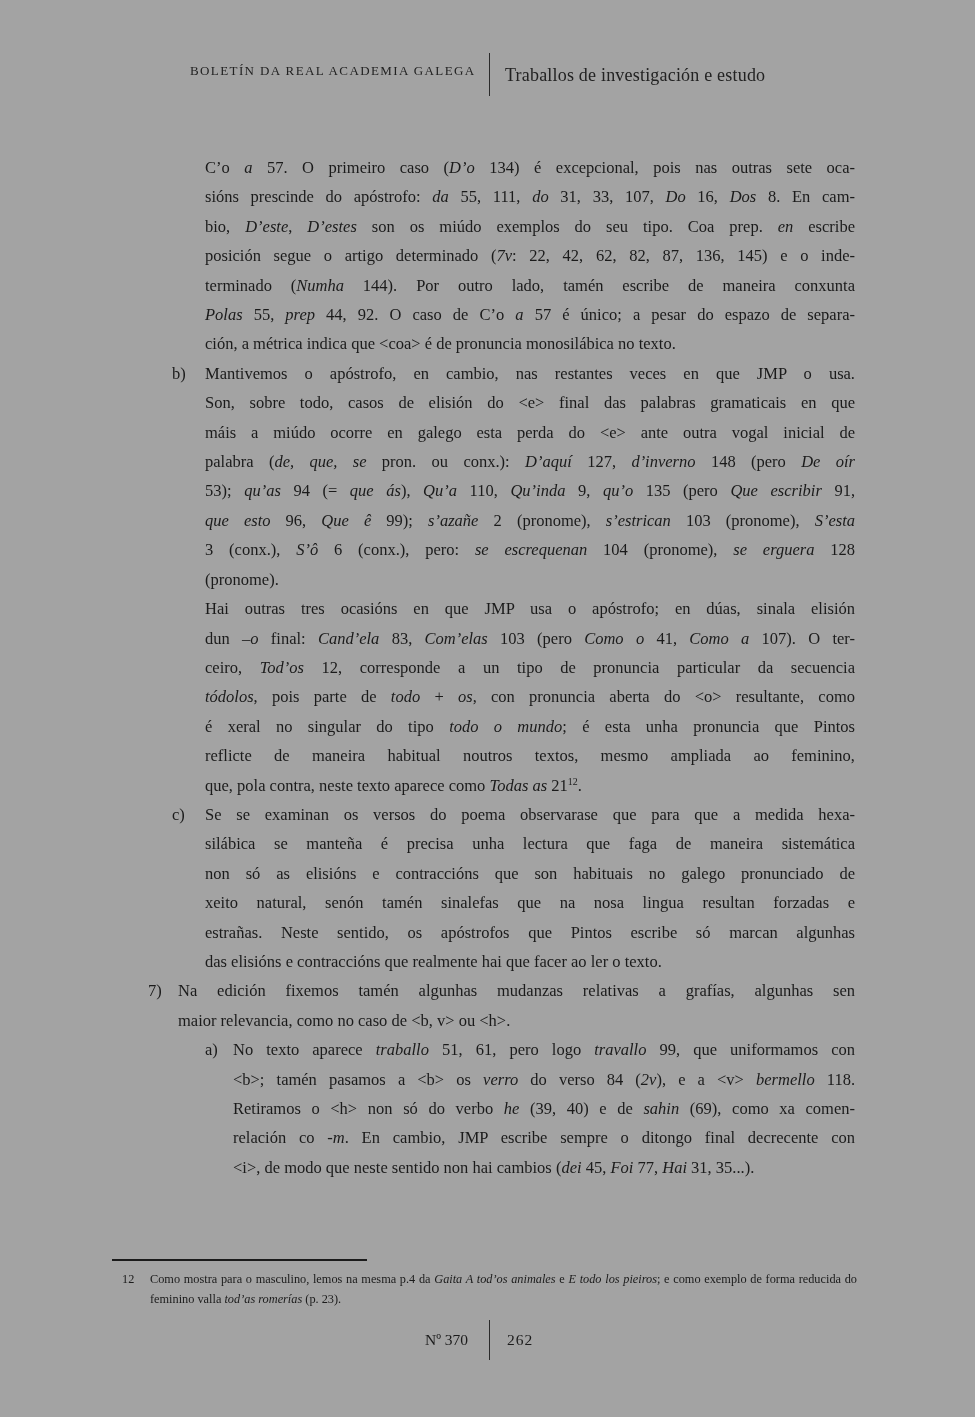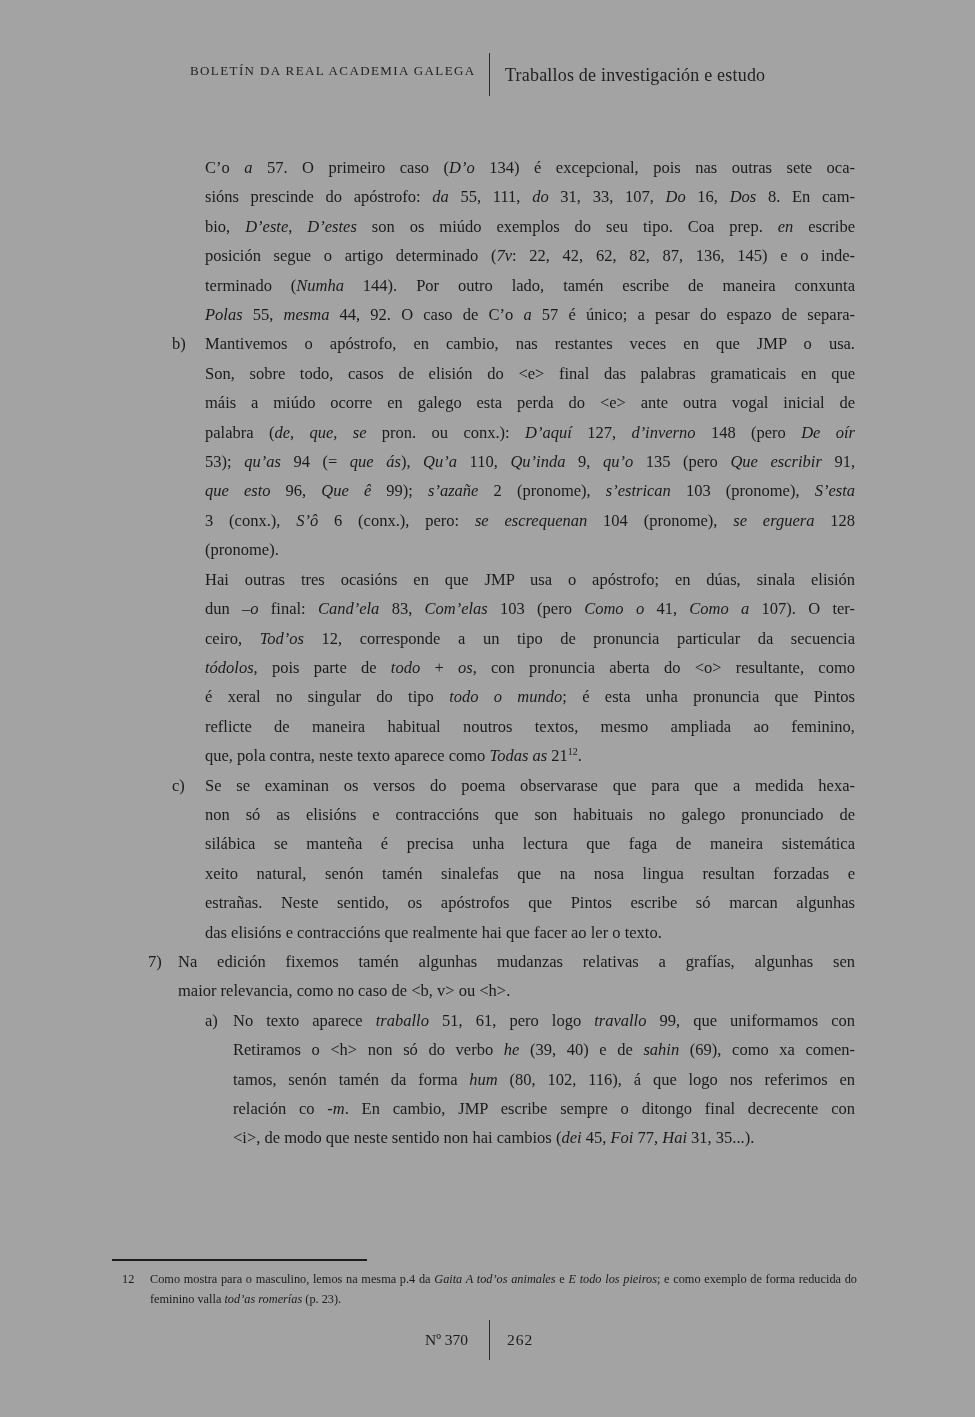--- a/index.html
+++ b/index.html
@@ -78,21 +78,22 @@
   <div class="hdr-rule"></div>
   <div class="hdr-right">Traballos de investigación e estudo</div>
 
   <div class="bodytext">
       <div class="blk blk-cont">
         <div class="line"><span>C’o </span><span class="it">a</span><span> 57. O primeiro caso (</span><span class="it">D’o</span><span> 134) é excepcional, pois nas outras sete oca-</span></div>
         <div class="line"><span>sións prescinde do apóstrofo: </span><span class="it">da</span><span> 55, 111, </span><span class="it">do</span><span> 31, 33, 107, </span><span class="it">Do</span><span> 16, </span><span class="it">Dos</span><span> 8. En cam-</span></div>
         <div class="line"><span>bio, </span><span class="it">D’este</span><span>, </span><span class="it">D’estes</span><span> son os miúdo exemplos do seu tipo. Coa prep. </span><span class="it">en</span><span> escribe</span></div>
         <div class="line"><span>posición segue o artigo determinado (</span><span class="it">7v</span><span>: 22, 42, 62, 82, 87, 136, 145) e o inde-</span></div>
         <div class="line"><span>terminado (</span><span class="it">Numha</span><span> 144). Por outro lado, tamén escribe de maneira conxunta</span></div>
-        <div class="line"><span class="it">Polas</span><span> 55, </span><span class="it">mesma</span><span> 44, 92. O caso de C’o </span><span class="it">a</span><span> 57 é único; a pesar do espazo de separa-</span></div>
+        <div class="line"><span class="it">Polas</span><span> 55, </span><span class="it">prep</span><span> 44, 92. O caso de C’o </span><span class="it">a</span><span> 57 é único; a pesar do espazo de separa-</span></div>
+        <div class="line noj"><span>ción, a métrica indica que &lt;coa&gt; é de pronuncia monosilábica no texto.</span></div>
       </div>
       <div class="blk blk-item">
         <span class="marker">b)</span>
         <div class="line"><span>Mantivemos o apóstrofo, en cambio, nas restantes veces en que JMP o usa.</span></div>
         <div class="line"><span>Son, sobre todo, casos de elisión do &lt;e&gt; final das palabras gramaticais en que</span></div>
         <div class="line"><span>máis a miúdo ocorre en galego esta perda do &lt;e&gt; ante outra vogal inicial de</span></div>
         <div class="line"><span>palabra (</span><span class="it">de, que, se</span><span> pron. ou conx.): </span><span class="it">D’aquí</span><span> 127, </span><span class="it">d’inverno</span><span> 148 (pero </span><span class="it">De oír</span></div>
         <div class="line"><span>53); </span><span class="it">qu’as</span><span> 94 (= </span><span class="it">que ás</span><span>), </span><span class="it">Qu’a</span><span> 110, </span><span class="it">Qu’inda</span><span> 9, </span><span class="it">qu’o</span><span> 135 (pero </span><span class="it">Que escribir</span><span> 91,</span></div>
         <div class="line"><span class="it">que esto</span><span> 96, </span><span class="it">Que ê</span><span> 99); </span><span class="it">s’azañe</span><span> 2 (pronome), </span><span class="it">s’estrican</span><span> 103 (pronome), </span><span class="it">S’esta</span></div>
         <div class="line"><span>3 (conx.), </span><span class="it">S’ô</span><span> 6 (conx.), pero: </span><span class="it">se escrequenan</span><span> 104 (pronome), </span><span class="it">se erguera</span><span> 128</span></div>
@@ -103,36 +104,36 @@
         <div class="line"><span>dun –</span><span class="it">o</span><span> final: </span><span class="it">Cand’ela</span><span> 83, </span><span class="it">Com’elas</span><span> 103 (pero </span><span class="it">Como o</span><span> 41, </span><span class="it">Como a</span><span> 107). O ter-</span></div>
         <div class="line"><span>ceiro, </span><span class="it">Tod’os</span><span> 12, corresponde a un tipo de pronuncia particular da secuencia</span></div>
         <div class="line"><span class="it">tódolos</span><span>, pois parte de </span><span class="it">todo</span><span> + </span><span class="it">os</span><span>, con pronuncia aberta do &lt;o&gt; resultante, como</span></div>
         <div class="line"><span>é xeral no singular do tipo </span><span class="it">todo o mundo</span><span>; é esta unha pronuncia que Pintos</span></div>
         <div class="line"><span>reflicte de maneira habitual noutros textos, mesmo ampliada ao feminino,</span></div>
         <div class="line noj"><span>que, pola contra, neste texto aparece como </span><span class="it">Todas as</span><span> 21</span><span class="sup">12</span><span>.</span></div>
       </div>
       <div class="blk blk-item">
         <span class="marker">c)</span>
         <div class="line"><span>Se se examinan os versos do poema observarase que para que a medida hexa-</span></div>
+        <div class="line"><span>silábica se manteña é precisa unha lectura que faga de maneira sistemática</span></div>
         <div class="line"><span>non só as elisións e contraccións que son habituais no galego pronunciado de</span></div>
-        <div class="line"><span>silábica se manteña é precisa unha lectura que faga de maneira sistemática</span></div>
         <div class="line"><span>xeito natural, senón tamén sinalefas que na nosa lingua resultan forzadas e</span></div>
         <div class="line"><span>estrañas. Neste sentido, os apóstrofos que Pintos escribe só marcan algunhas</span></div>
         <div class="line noj"><span>das elisións e contraccións que realmente hai que facer ao ler o texto.</span></div>
       </div>
       <div class="blk blk-num">
         <span class="marker">7)</span>
         <div class="line"><span>Na edición fixemos tamén algunhas mudanzas relativas a grafías, algunhas sen</span></div>
         <div class="line noj"><span>maior relevancia, como no caso de &lt;b, v&gt; ou &lt;h&gt;.</span></div>
       </div>
       <div class="blk blk-sub">
         <span class="marker">a)</span>
         <div class="line"><span>No texto aparece </span><span class="it">traballo</span><span> 51, 61, pero logo </span><span class="it">travallo</span><span> 99, que uniformamos con</span></div>
+        <div class="line"><span>&lt;b&gt;; tamén pasamos a &lt;b&gt; os </span><span class="it">verro</span><span> do verso 84 (</span><span class="it">2v</span><span>), e a &lt;v&gt; </span><span class="it">bermello</span><span> 118.</span></div>
         <div class="line"><span>Retiramos o &lt;h&gt; non só do verbo </span><span class="it">he</span><span> (39, 40) e de </span><span class="it">sahin</span><span> (69), como xa comen-</span></div>
-        <div class="line"><span>tamos, senón tamén da forma </span><span class="it">hum</span><span> (80, 102, 116), á que logo nos referimos en</span></div>
         <div class="line"><span>relación co </span><span class="it">-m</span><span>. En cambio, JMP escribe sempre o ditongo final decrecente con</span></div>
         <div class="line noj"><span>&lt;i&gt;, de modo que neste sentido non hai cambios (</span><span class="it">dei</span><span> 45, </span><span class="it">Foi</span><span> 77, </span><span class="it">Hai</span><span> 31, 35...).</span></div>
       </div>
     </div>
 
   <div class="fn-rule"></div>
   <div class="footnote">
     <span class="fn-num">12</span>
     <div class="fn-body">
         <div class="line"><span>Como mostra para o masculino, lemos na mesma p.4 da </span><span class="it">Gaita A tod’os animales</span><span> e </span><span class="it">E todo los pieiros</span><span>; e como exemplo de forma reducida do</span></div>

